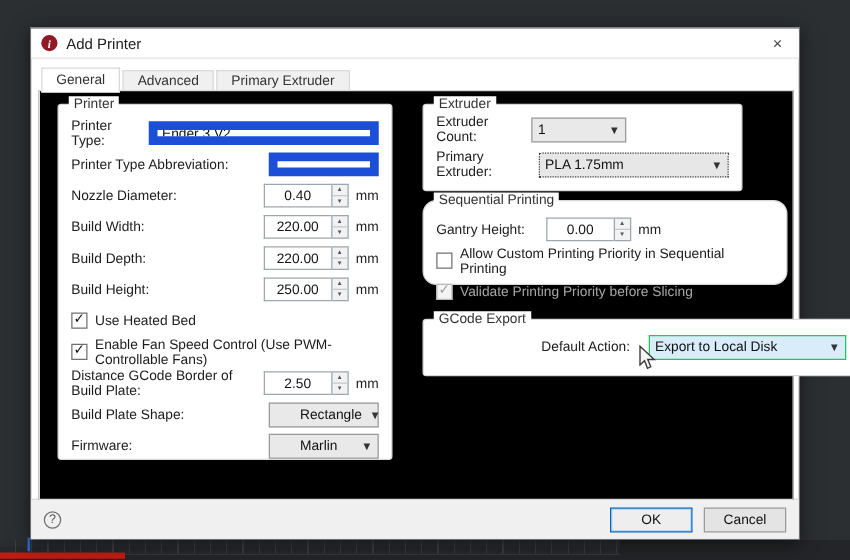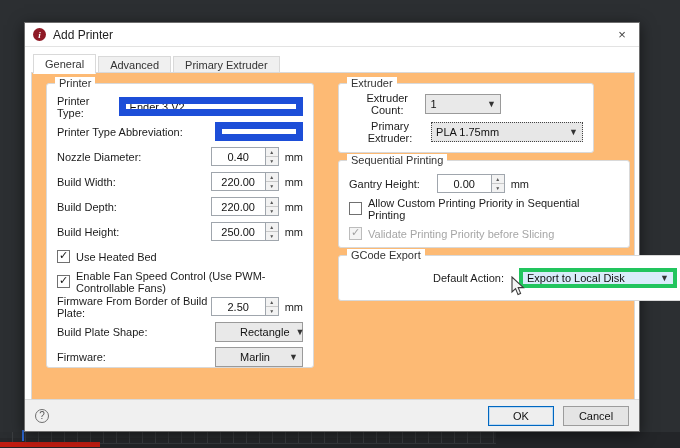--- a/index.html
+++ b/index.html
@@ -70,21 +70,21 @@
   }
   .tab.active {
     height:20px; background:#ffffff; position:relative; z-index:3;
     border:1px solid #d9d9d9; border-bottom:1px solid #ffffff;
     margin-bottom:-1px;
   }
 
   
   .page {
     position:absolute; left:6px; top:49px; width:604px; height:328px;
-    background:#fdba74; border:1px solid #d9d9d9; z-index:2;
+    background:#000000; border:1px solid #d9d9d9; z-index:2;
   }
 
   .groupbox {
     position:absolute; border:1px solid #d9d9d9; border-radius:3px;
     background:#ffffff;
   }
   .group-title {
     position:absolute; top:-7px; left:8px; background:#ffffff;
     padding:0 4px; font-size:11px; color:#333;
   }
@@ -129,21 +129,21 @@
   .chk.disabled { border-color:#bcbcbc; background:#f4f4f4; color:#a0a0a0; }
   .chk .mark { position:relative; top:-1px; }
 
   
   .combo {
     height:20px; border:1px solid #9a9a9a; background:#e9e9e9;
     display:flex; align-items:center; padding:0 4px; color:#111;
   }
   .combo .arrow { margin-left:auto; font-size:9px; color:#333; padding-left:6px; }
   .combo.focused { border:1px dotted #444; background:#e7e7e7; }
-  .combo.hover { border:4px solid #22c55e; background:#d9ecfa; }
+  .combo.hover { border:1px solid #22c55e; background:#d9ecfa; }
 
   .w-plate { width:88px;padding-left:24px; }
   .w-count { width:76px; }
   .w-wide  { width:158px; }
 
   
   .footer {
     position:absolute; left:0; bottom:0; width:100%; height:32px;
     background:#f0f0f0; border-top:1px solid #dcdcdc;
     display:flex; align-items:center; padding:0 10px;
@@ -259,21 +259,21 @@
         </div>
 
         <div class="row">
           <span class="chk">
             <span class="mark">✓</span>
           </span>
           <span class="lbl">Enable Fan Speed Control (Use PWM-Controllable Fans)</span>
         </div>
 
         <div class="row">
-          <span class="lbl">Firmware From Border of Build Plate:</span>
+          <span class="lbl">Distance GCode Border of Build Plate:</span>
           <span class="spinwrap">
             <span class="spinbox">2.50</span>
             <span class="spinner">
               <span>▲</span>
               <span>▼</span>
             </span>
             <span class="unit">mm</span>
           </span>
         </div>
 
@@ -291,39 +291,39 @@
             <span>Marlin</span>
             <span class="arrow">▼</span>
           </span>
         </div>
 
       </div>
     </div>
 
     <div class="groupbox" style="left:306px; top:10px; width:256px; height:70px;">
       <div class="group-title">Extruder</div>
-      <div class="rows" style="top:6px;text-align:center;">
+      <div class="rows" style="top:6px;">
         <div class="row" style="height:28px;">
           <span class="lbl">Extruder Count:</span>
           <span class="combo w-count" style="margin-right:82px;">
             <span>1</span>
             <span class="arrow">▼</span>
           </span>
         </div>
         <div class="row" style="height:28px;">
           <span class="lbl">Primary Extruder:</span>
           <span class="combo focused w-wide">
             <span>PLA 1.75mm</span>
             <span class="arrow">▼</span>
           </span>
         </div>
       </div>
     </div>
 
-    <div class="groupbox" style="left:306px; top:87px; width:292px; height:88px;">
+    <div class="groupbox" style="left:306px; top:87px; width:292px; height:68px;border-radius:11px;">
       <div class="group-title">Sequential Printing</div>
       <div class="rows" style="top:10px;">
         <div class="row">
           <span class="lbl">Gantry Height:</span>
           <span class="spinwrap" style="margin-right:90px;">
             <span class="spinbox">0.00</span>
             <span class="spinner">
               <span>▲</span>
               <span>▼</span>
             </span>

